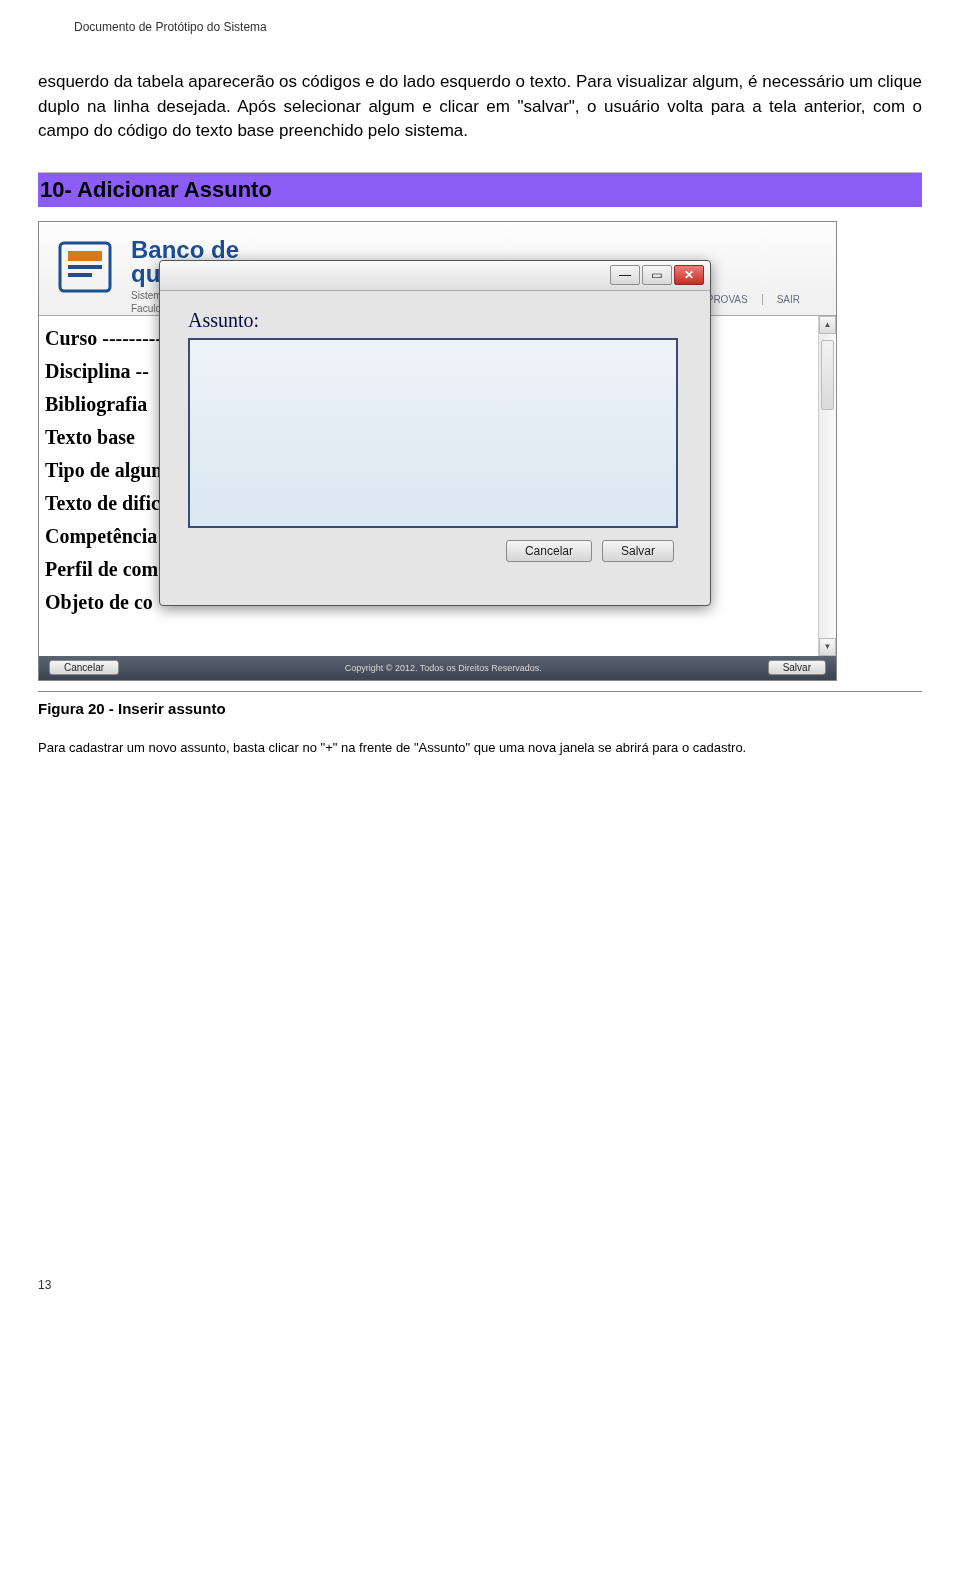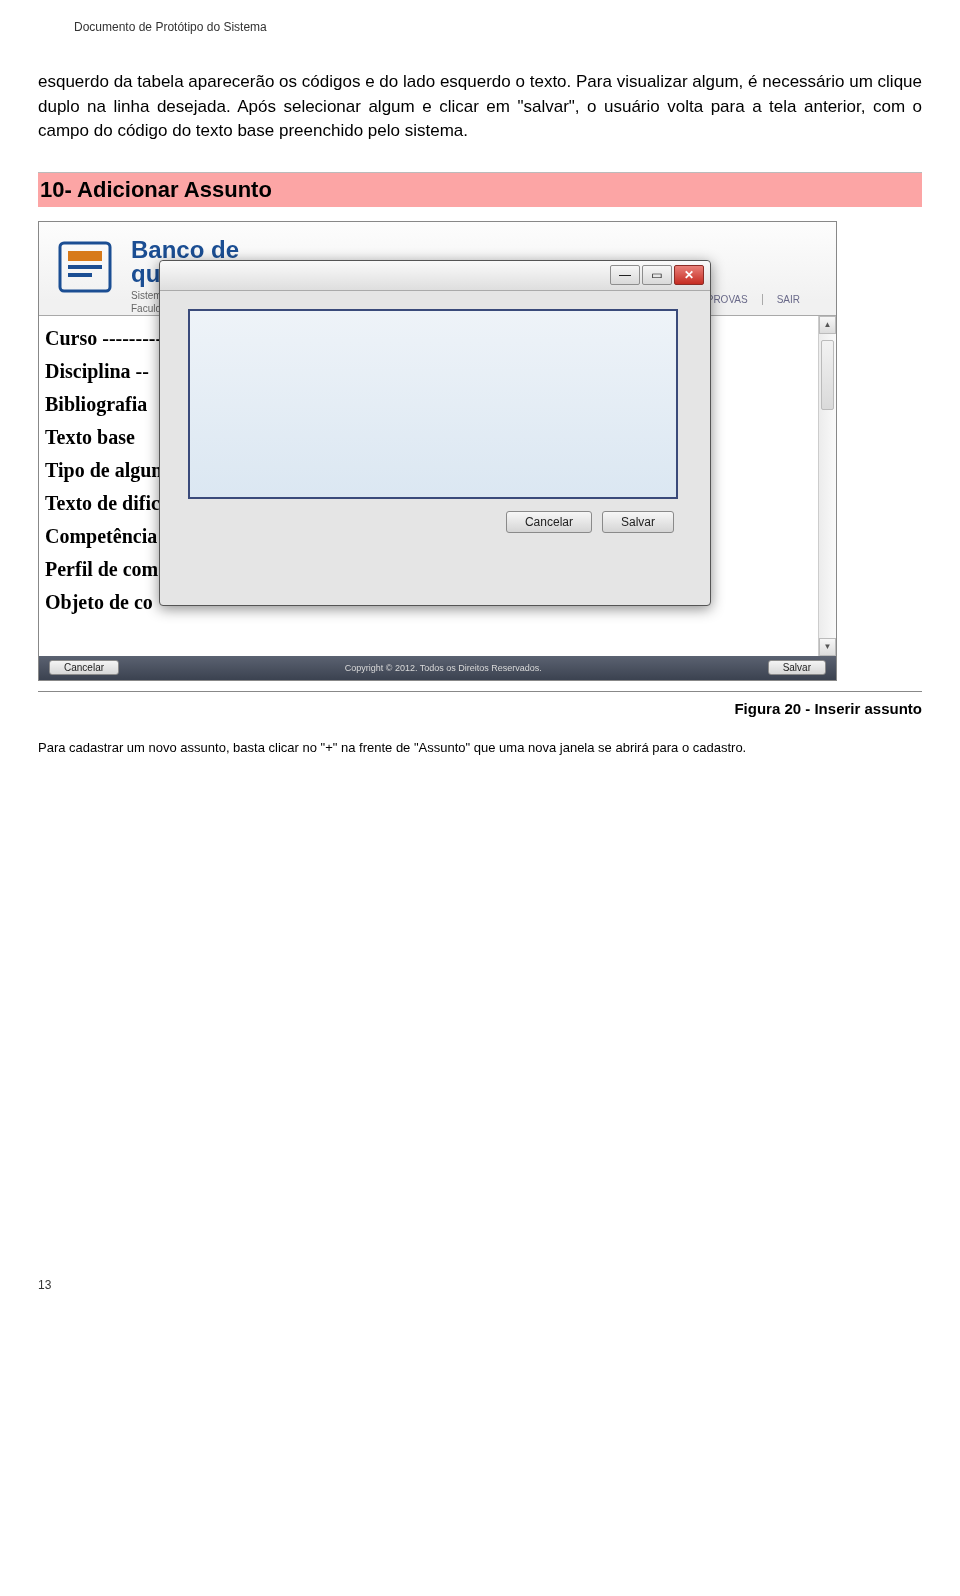--- a/index.html
+++ b/index.html
@@ -20,21 +20,21 @@
   }
   .paragraph {
     font-size: 17px;
     line-height: 1.45;
     text-align: justify;
     margin-bottom: 28px;
   }
   .section-heading {
     font-size: 22px;
     font-weight: bold;
-    background: #fca5a5;
+    background: #8b5cf6;
     padding: 4px 2px;
     margin: 18px 0 14px 0;
     border-top: 1px solid #bbb;
     border-bottom: 0;
   }
 
   
   .app-shot {
     width: 799px;
     height: 460px;
@@ -207,21 +207,21 @@
     padding: 3px 18px;
     color: #222;
     cursor: pointer;
   }
 
   .figure-rule {
     border: 0; border-top: 1px solid #888;
     margin: 10px 0 8px 0;
   }
   .figure-caption {
-    text-align: right;
+    text-align: left;
     font-weight: bold;
     font-size: 15px;
     margin: 6px 0 22px 0;
   }
   .below-para {
     font-size: 13px;
     line-height: 1.45;
     text-align: justify;
   }
   .page-num {
@@ -290,20 +290,21 @@
     <button class="btn">Salvar</button>
   </div>
 
   <div class="modal">
     <div class="modal-title">
       <div class="mt-btn">—</div>
       <div class="mt-btn">▭</div>
       <div class="mt-btn close">✕</div>
     </div>
     <div class="modal-body">
+      <div class="modal-label">Assunto:</div>
       <textarea class="modal-textarea" value="" style=""></textarea>
       <div class="modal-buttons">
         <button>Cancelar</button>
         <button>Salvar</button>
       </div>
     </div>
   </div>
 
 </div>
 

